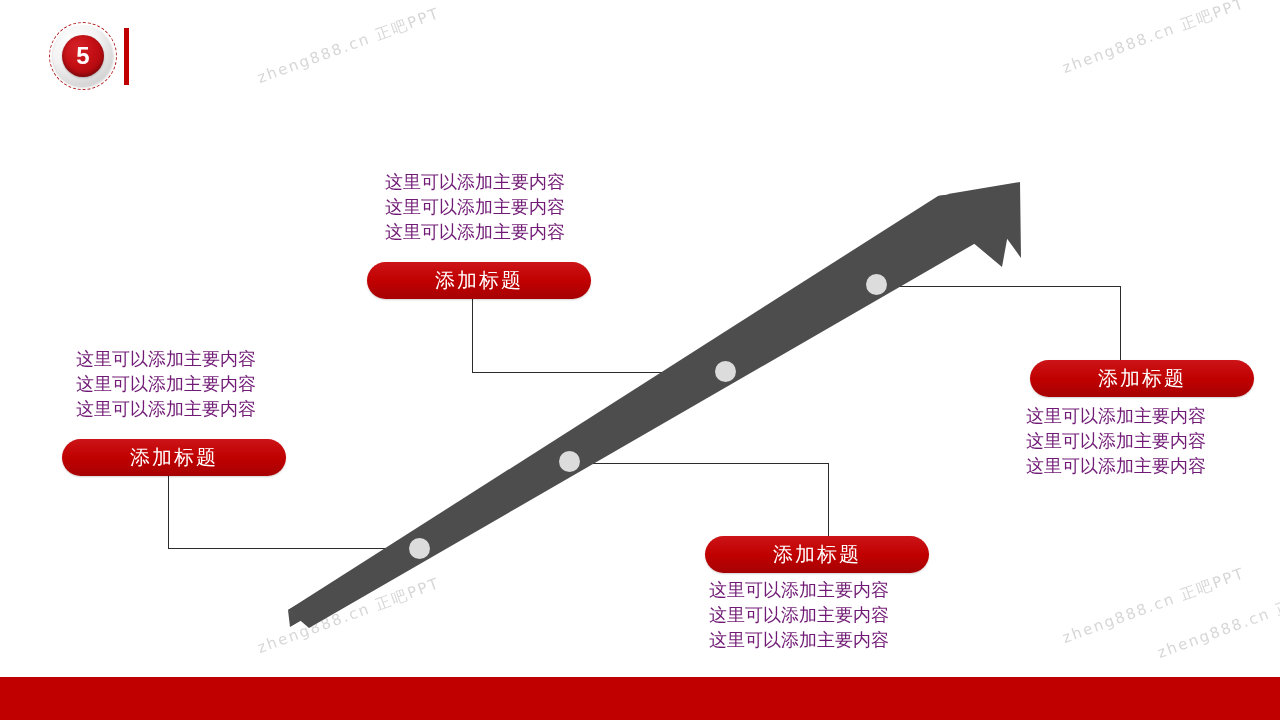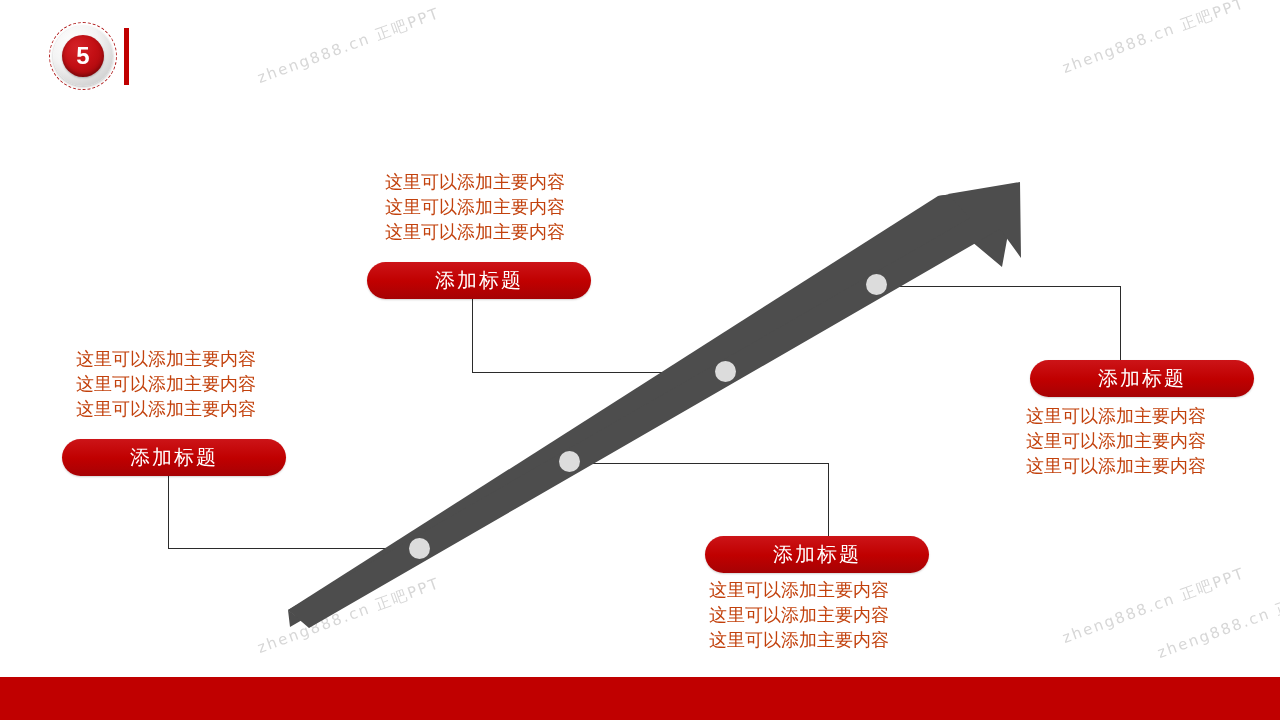--- a/index.html
+++ b/index.html
@@ -112,21 +112,21 @@
     font-weight: normal;
     display: flex;
     align-items: center;
     justify-content: center;
     letter-spacing: 2px;
     box-shadow: 0 1px 2px rgba(0,0,0,0.18);
   }
   .body-text {
     position: absolute;
     font-size: 18px;
-    color: #c2410c;
+    color: #701a75;
     line-height: 25px;
     white-space: nowrap;
   }
   .body-text div { white-space: nowrap; }
 
   
   .wm {
     position: absolute;
     color: #c9c9c9;
     font-size: 15px;

